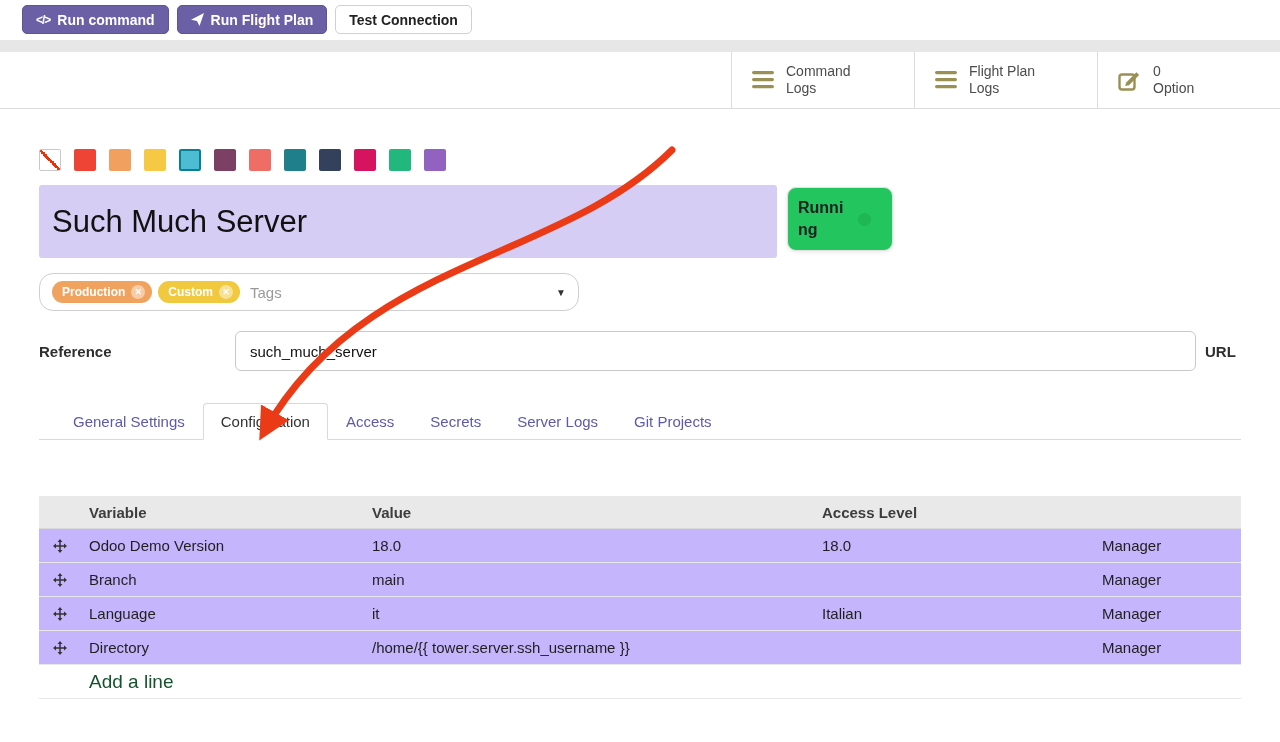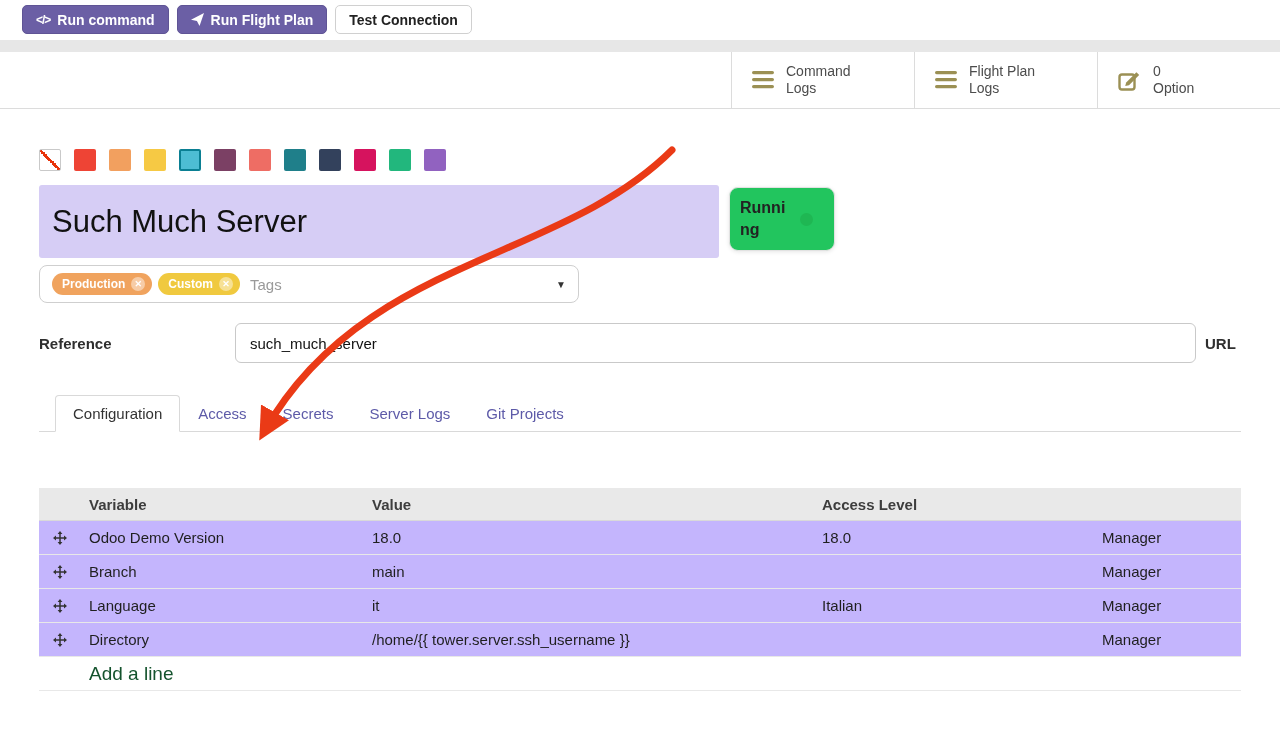--- a/index.html
+++ b/index.html
@@ -20,26 +20,26 @@
   .stat-val{font-size:14px;color:#4c4c4c;line-height:1.25}
 
   .content{padding:0 39px}
 
   .ribbon{display:flex;gap:13px;margin-top:40px}
   .swatch{width:22px;height:22px;border-radius:2px;cursor:pointer;border:1px solid transparent}
   .swatch.none{background:#fff;border:1px solid #c9c9c9;background-image:linear-gradient(45deg,transparent 45%,#e8330a 45%,#e8330a 55%,transparent 55%)}
   .swatch.selected{border:2px solid #0a7f93}
 
   .title-row{display:flex;margin-top:14px;gap:10px;align-items:flex-start}
-  .title-box{width:680px;height:73px;background:#d6cdf5;border-radius:3px;display:flex;align-items:center;padding:0 13px;font-size:31px;color:#111;cursor:text}
+  .title-box{width:738px;height:73px;background:#d6cdf5;border-radius:3px;display:flex;align-items:center;padding:0 13px;font-size:31px;color:#111;cursor:text}
   .status-card{margin-top:2px;width:106px;min-height:64px;background:#22c55e;border:1px solid #e2e2e2;border-radius:9px;box-shadow:0 1px 4px rgba(0,0,0,.10);display:flex;align-items:center;gap:8px;padding:9px 10px}
   .status-text{width:52px;font-weight:700;font-size:16px;line-height:1.35;word-break:break-all;color:#222}
   .status-dot{width:13px;height:13px;border-radius:50%;background:#1fb753;flex:none}
 
-  .tags-box{margin-top:7px;width:540px;height:38px;border:1px solid #cfcfcf;border-radius:8px;display:flex;align-items:center;padding:0 12px;gap:6px;cursor:text}
+  .tags-box{margin-top:15px;width:540px;height:38px;border:1px solid #cfcfcf;border-radius:14px;display:flex;align-items:center;padding:0 12px;gap:6px;cursor:text}
   .tag{display:inline-flex;align-items:center;gap:6px;color:#fff;font-size:12px;font-weight:700;padding:4px 7px 4px 10px;border-radius:11px;white-space:nowrap}
   .tag-x{width:14px;height:14px;border-radius:50%;background:rgba(255,255,255,.45);font-size:9px;display:flex;align-items:center;justify-content:center;cursor:pointer}
   .tags-ph{color:#9a9a9a;font-size:15px;margin-left:4px}
   .tags-caret{margin-left:auto;font-size:10px;color:#333;cursor:pointer}
 
   .field-rows{margin-top:20px;display:flex;gap:9px}
   .field-row{display:flex;align-items:center}
   .field-label{width:196px;font-weight:700;font-size:15px;color:#2f2f2f}
   .field-input{width:961px;height:40px;border:1px solid #c9c9c9;border-radius:6px;padding:0 14px;font-size:15px;font-family:inherit;color:#111;background:#fff}
 
@@ -161,20 +161,21 @@
       <span class="field-label">Reference</span>
       <input class="field-input" value="such_much_server" style="">
     </div>
     <div class="field-row">
       <span class="field-label">URL</span>
       <input class="field-input" value="https://memes.example.com" style="">
     </div>
   </div>
 
   <div class="tabs">
+    <div class="tab">General Settings</div>
     <div class="tab active">Configuration</div>
     <div class="tab">Access</div>
     <div class="tab">Secrets</div>
     <div class="tab">Server Logs</div>
     <div class="tab">Git Projects</div>
   </div>
 
   <div class="cfg-table">
     <div class="t-row t-head">
       <div class="t-cell"></div>

